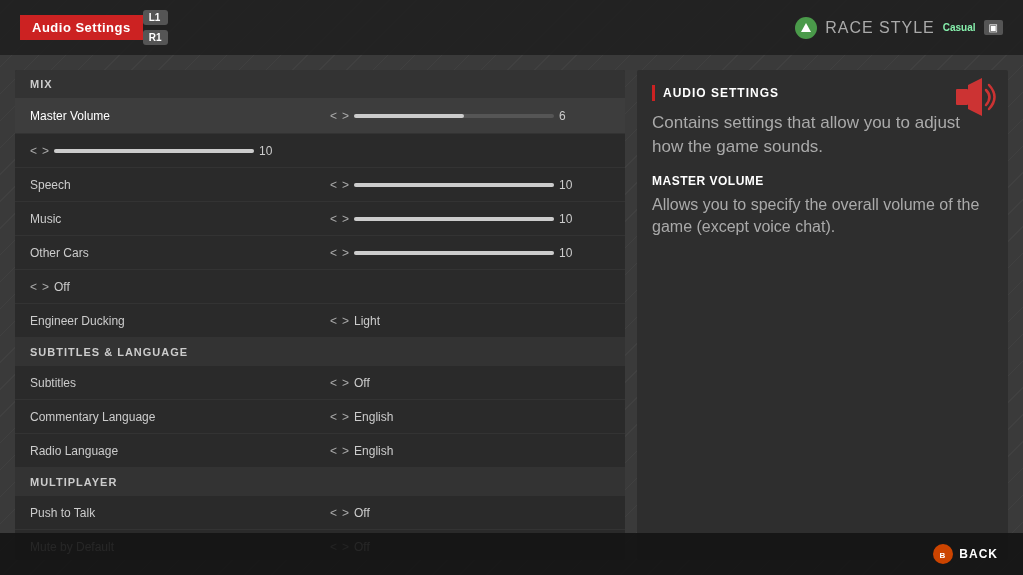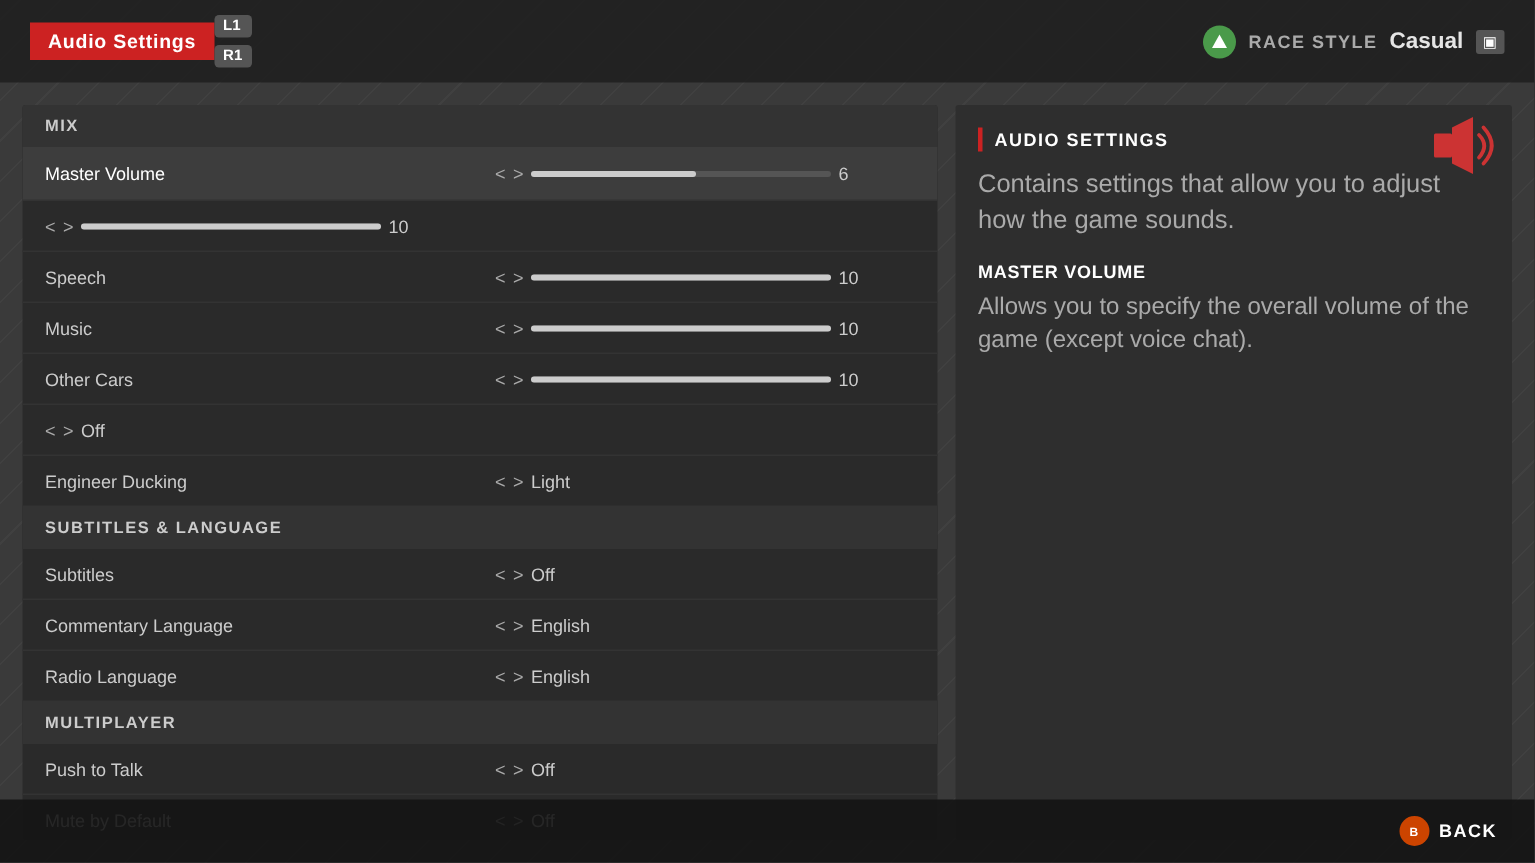--- a/index.html
+++ b/index.html
@@ -78,29 +78,29 @@
       display: flex;
       align-items: center;
       justify-content: center;
       color: #fff;
       font-size: 10px;
       font-weight: bold;
     }
 
     .race-style-label {
       color: #aaa;
-      font-size: 12px;
-      font-weight: bold;
+      font-size: 16px;
+      font-weight: normal;
       letter-spacing: 1px;
       text-transform: uppercase;
     }
 
     .race-style-value {
-      color: #e5e5e5;
-      font-size: 15px;
+      color: #86efac;
+      font-size: 10px;
       font-weight: bold;
     }
 
     .monitor-icon {
       background: #555;
       color: #fff;
       font-size: 10px;
       padding: 2px 5px;
       border-radius: 2px;
     }

